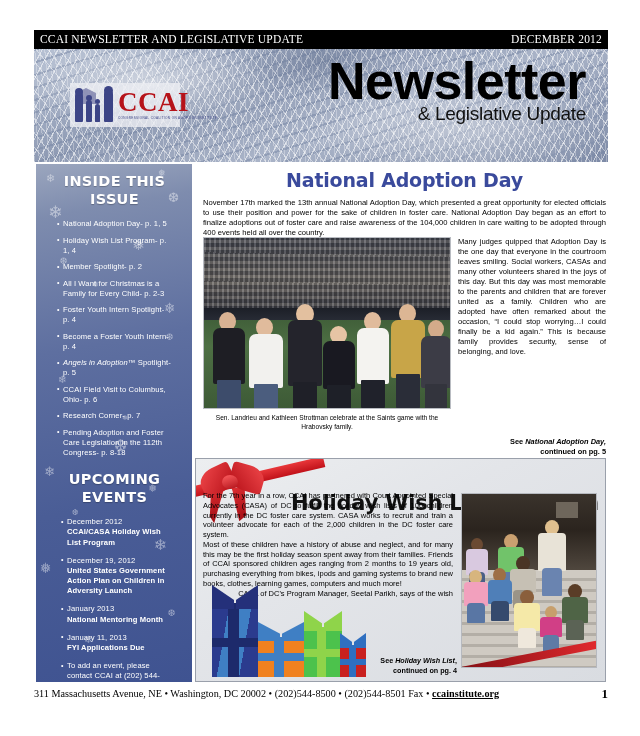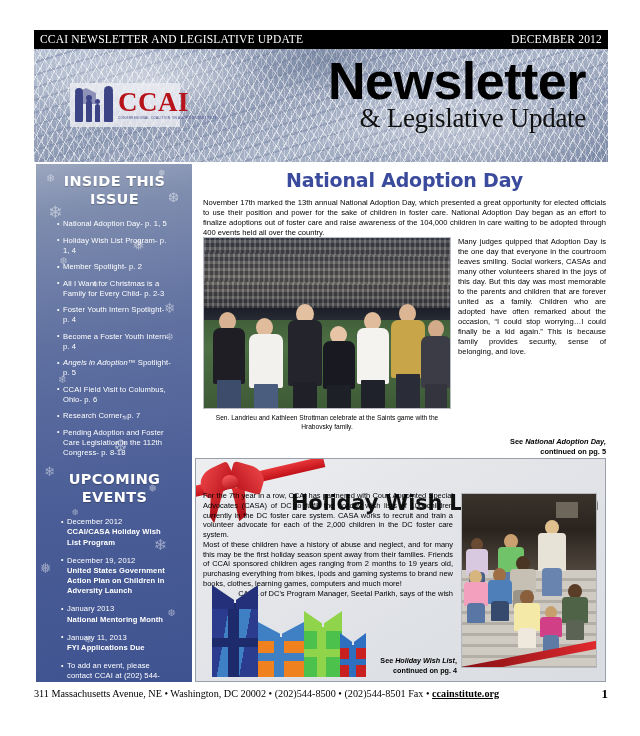--- a/index.html
+++ b/index.html
@@ -110,22 +110,22 @@
   }
   .mh-title .t1 {
     font-family: Liberation Sans, sans-serif;
     font-weight: bold;
     font-size: 52px;
     color: #000000;
     line-height: 1.0;
     letter-spacing: -0.5px;
   }
   .mh-title .t2 {
-    font-family: Liberation Serif, serif;
-    font-size: 27px;
+    font-family: Liberation Sans, sans-serif;
+    font-size: 19px;
     color: #111111;
     line-height: 1.05;
     margin-top: -3px;
     letter-spacing: -0.3px;
   }
 
   
   .sidebar {
     position: absolute; left: 2px; top: 134px;
     width: 156px; height: 518px;

